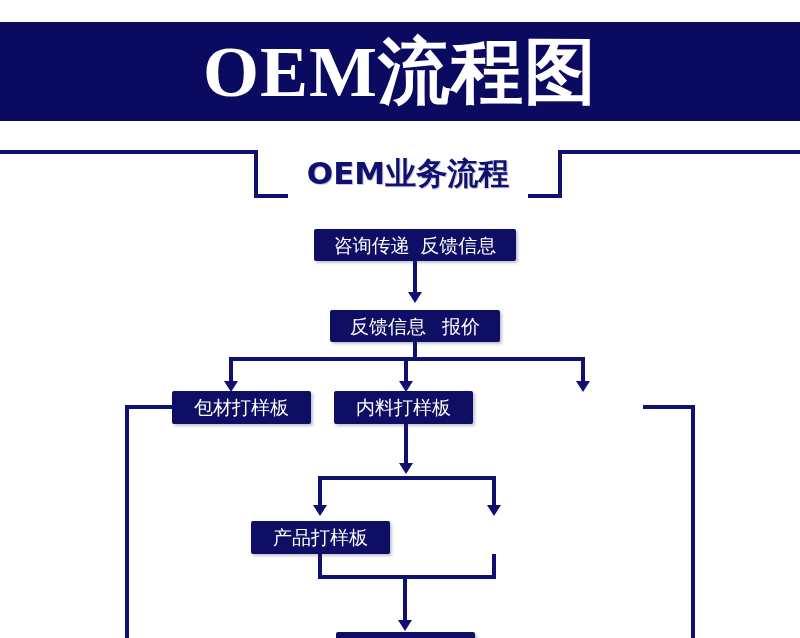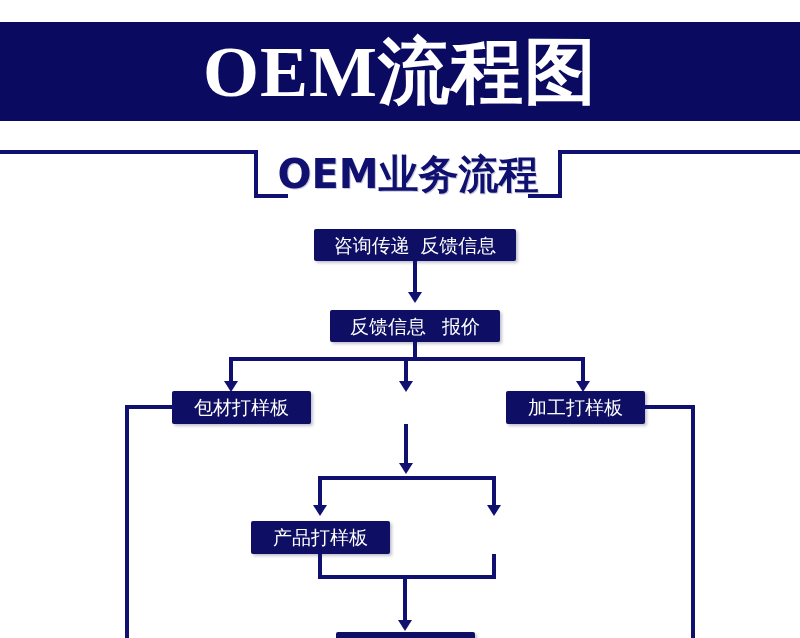--- a/index.html
+++ b/index.html
@@ -74,21 +74,21 @@
     left: 258px;
     top: 150px;
     width: 300px;
     height: 48px;
     display: flex;
     align-items: center;
     justify-content: center;
     color: #101070;
     font-family: "DejaVu Sans", "Liberation Sans", sans-serif;
     font-weight: bold;
-    font-size: 40px;
+    font-size: 31px;
     letter-spacing: 0px;
     white-space: nowrap;
     text-shadow: 1px 1px 0 #c8c8dc;
   }
 
   
   .fbox {
     position: absolute;
     background: #0e0e64;
     border-radius: 2px;
@@ -153,22 +153,22 @@
   <div class="arrowhead" style="left:224px; top:381px;"></div>
 
   <div class="vline" style="left:404px; top:357px; height:27px;"></div>
   <div class="arrowhead" style="left:399px; top:381px;"></div>
 
   <div class="vline" style="left:581px; top:357px; height:27px;"></div>
   <div class="arrowhead" style="left:576px; top:381px;"></div>
 
   <div class="fbox" style="left:172px; top:391px; width:139px; height:33px;">包材打样板</div>
 
+  <div class="fbox" style="left:334px; top:391px; width:139px; height:33px;">内料打样板</div>
 
-  <div class="fbox" style="left:506px; top:391px; width:139px; height:33px;">加工打样板</div>
 
   <div class="hline" style="left:125px; top:405px; width:50px;"></div>
   <div class="vline" style="left:125px; top:405px; height:233px;"></div>
 
   <div class="hline" style="left:643px; top:405px; width:52px;"></div>
   <div class="vline" style="left:691px; top:405px; height:233px;"></div>
 
   <div class="vline" style="left:404px; top:424px; height:42px;"></div>
   <div class="arrowhead" style="left:399px; top:463px;"></div>
 

